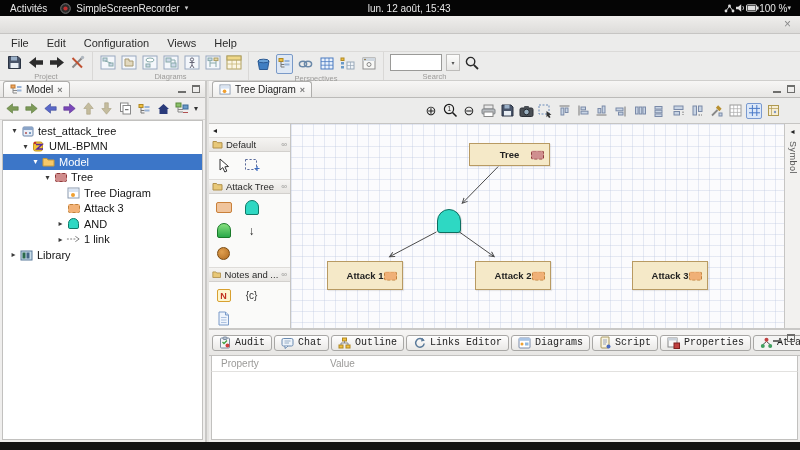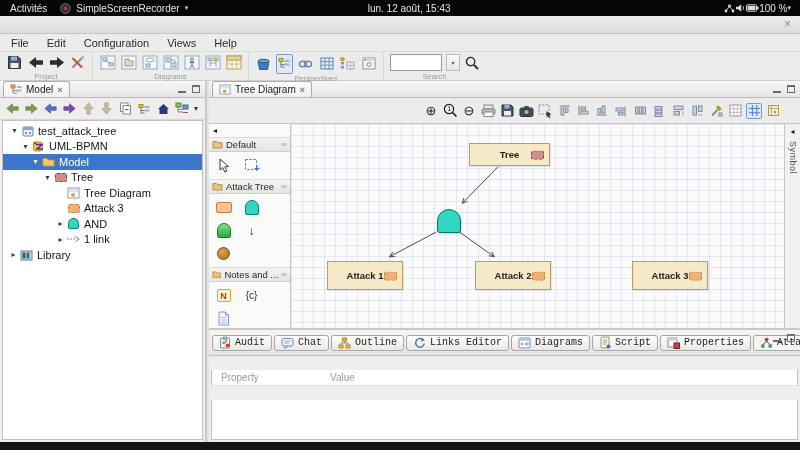--- a/index.html
+++ b/index.html
@@ -106,21 +106,21 @@
   
   .symbol-strip { width:16px; border-left:1px solid #c6c5c3; background:#f2f1ef; display:flex; flex-direction:column; align-items:center; padding-top:3px; gap:5px; flex:none; }
   .symbol-arrow { font-size:8px; color:#222; }
   .symbol-text { writing-mode:vertical-rl; font-size:9px; color:#555; letter-spacing:.5px; }
 
   
   .bottom-panel { flex:1; display:flex; flex-direction:column; min-height:0; background:#efeeed; }
   .bp-tabbar { height:26px; background:linear-gradient(#f6f5f4,#e7e6e4); border-bottom:1px solid #c2c1bf; display:flex; align-items:center; padding-left:3px; position:relative; flex:none;font-family:Liberation Mono, monospace; }
   .bp-tab { height:16px; display:inline-flex; align-items:center; gap:4px; padding:0 6px; margin-right:2px; font-size:10px; color:#222; border:1px solid #a8a7a5; border-radius:3px; background:linear-gradient(#fefefe,#e9e8e6); white-space:nowrap; }
   .bp-tab.active { background:#f4f4f3; }
-  .bp-header { height:16px; background:#fff; border-bottom:1px solid #e2e1df; display:flex; align-items:center; font-size:10px; color:#9b9a98; flex:none; margin:14px 2px; border-left:1px solid #c2c1bf; border-right:1px solid #c2c1bf; }
+  .bp-header { height:16px; background:#fff; border-bottom:1px solid #e2e1df; display:flex; align-items:center; font-size:10px; color:#9b9a98; flex:none; margin:0 2px; border-left:1px solid #c2c1bf; border-right:1px solid #c2c1bf; }
   .bp-col-prop { padding-left:9px; width:118px; }
   .bp-body { flex:1; background:#fff; margin:0 2px 2px 2px; border:1px solid #c2c1bf; border-top:none; }
 
   .bottom-strip { position:absolute; left:0; right:0; bottom:0; height:8px; background:#131313; }
 </style>
 </head>
 <body>
 
 <div class="screen">
 

